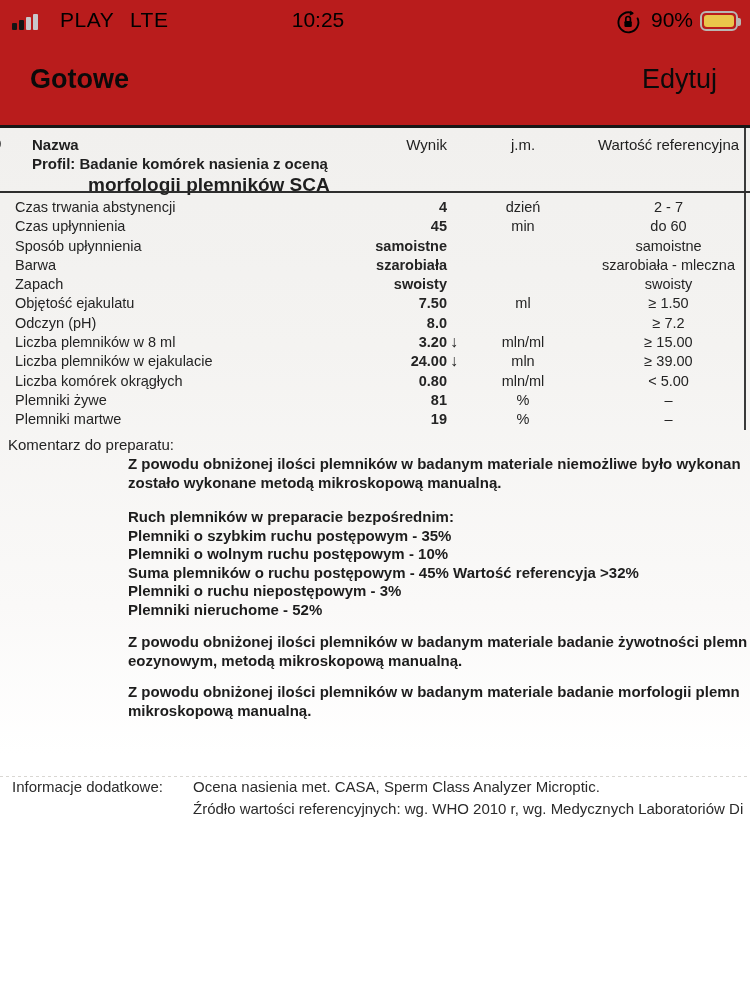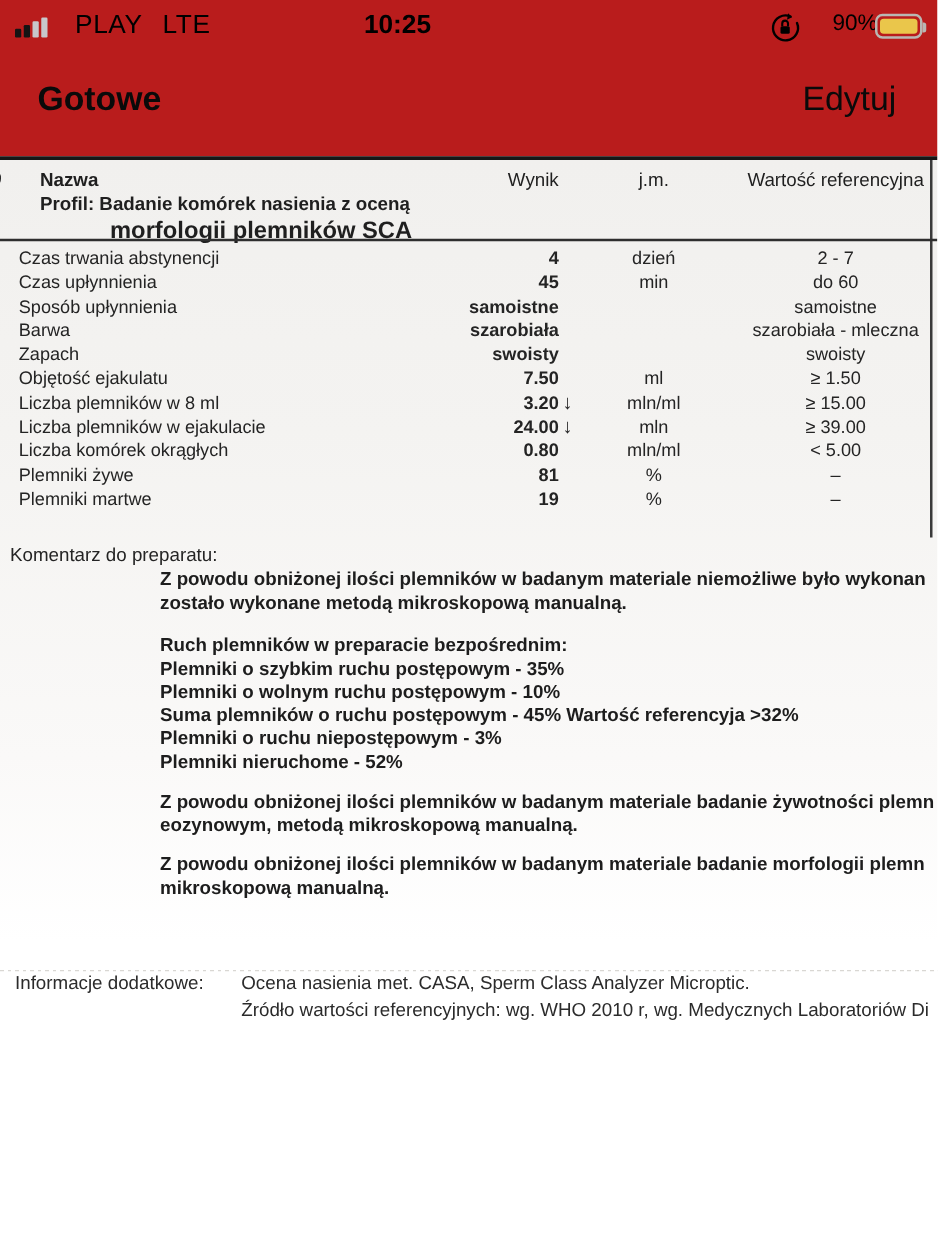--- a/index.html
+++ b/index.html
@@ -14,24 +14,24 @@
 
   .signal{position:absolute;left:12px;top:13px;width:40px;height:17px;display:flex;align-items:flex-end;gap:2px;}
   .signal i{display:block;width:5px;border-radius:1px;background:#c8c7cb;}
   .signal i:nth-child(1){height:7px;background:#141414;}
   .signal i:nth-child(2){height:10px;background:#141414;}
   .signal i:nth-child(3){height:13px;}
   .signal i:nth-child(4){height:16px;}
 
   .carrier{position:absolute;left:60px;top:8px;font-size:21px;letter-spacing:.5px;color:#000;}
   .network{position:absolute;left:130px;top:8px;font-size:21px;letter-spacing:.5px;color:#000;}
-  .clock{position:absolute;left:0;top:8px;width:636px;text-align:center;font-size:21px;font-weight:700;color:#000;}
+  .clock{position:absolute;left:0;top:8px;width:636px;text-align:center;font-size:21px;font-weight:400;color:#000;}
 
   .lock-wrap{position:absolute;left:615px;top:9px;width:26px;height:26px;}
-  .batt-pct{position:absolute;left:666px;top:8px;font-size:18px;color:#000;}
+  .batt-pct{position:absolute;left:651px;top:8px;font-size:21px;color:#000;}
   .battery{position:absolute;left:700px;top:11px;width:38px;height:20px;border:2px solid #b9b7b3;border-radius:6px;box-sizing:border-box;}
   .battery .fill{position:absolute;left:2px;top:2px;width:30px;height:12px;border-radius:3px;background:#eac64b;}
   .battery .nub{position:absolute;right:-5px;top:5px;width:3px;height:8px;border-radius:0 2px 2px 0;background:#b9b7b3;}
 
   .nav-done{position:absolute;left:30px;top:64px;font-size:27px;font-weight:700;color:#0a0a0a;cursor:pointer;}
   .nav-edit{position:absolute;right:33px;top:64px;font-size:27px;font-weight:400;color:#0a0a0a;cursor:pointer;}
 
   
   .doc{position:absolute;left:0;top:128px;width:750px;height:869px;overflow:hidden;
        background:linear-gradient(180deg,#f1f0ee 0%,#f4f3f1 25%,#faf9f8 55%,#ffffff 72%);}
@@ -149,20 +149,27 @@
         <span class="c-ref">swoisty</span>
       </div>
     <div class="row">
         <span class="c-name">Objętość ejakulatu</span>
         <span class="c-result">7.50</span>
         <span class="c-flag"></span>
         <span class="c-unit">ml</span>
         <span class="c-ref">≥ 1.50</span>
       </div>
     <div class="row">
+        <span class="c-name">Odczyn (pH)</span>
+        <span class="c-result">8.0</span>
+        <span class="c-flag"></span>
+        <span class="c-unit"></span>
+        <span class="c-ref">≥ 7.2</span>
+      </div>
+    <div class="row">
         <span class="c-name">Liczba plemników w 8 ml</span>
         <span class="c-result">3.20</span>
         <span class="c-flag">↓</span>
         <span class="c-unit">mln/ml</span>
         <span class="c-ref">≥ 15.00</span>
       </div>
     <div class="row">
         <span class="c-name">Liczba plemników w ejakulacie</span>
         <span class="c-result">24.00</span>
         <span class="c-flag">↓</span>

